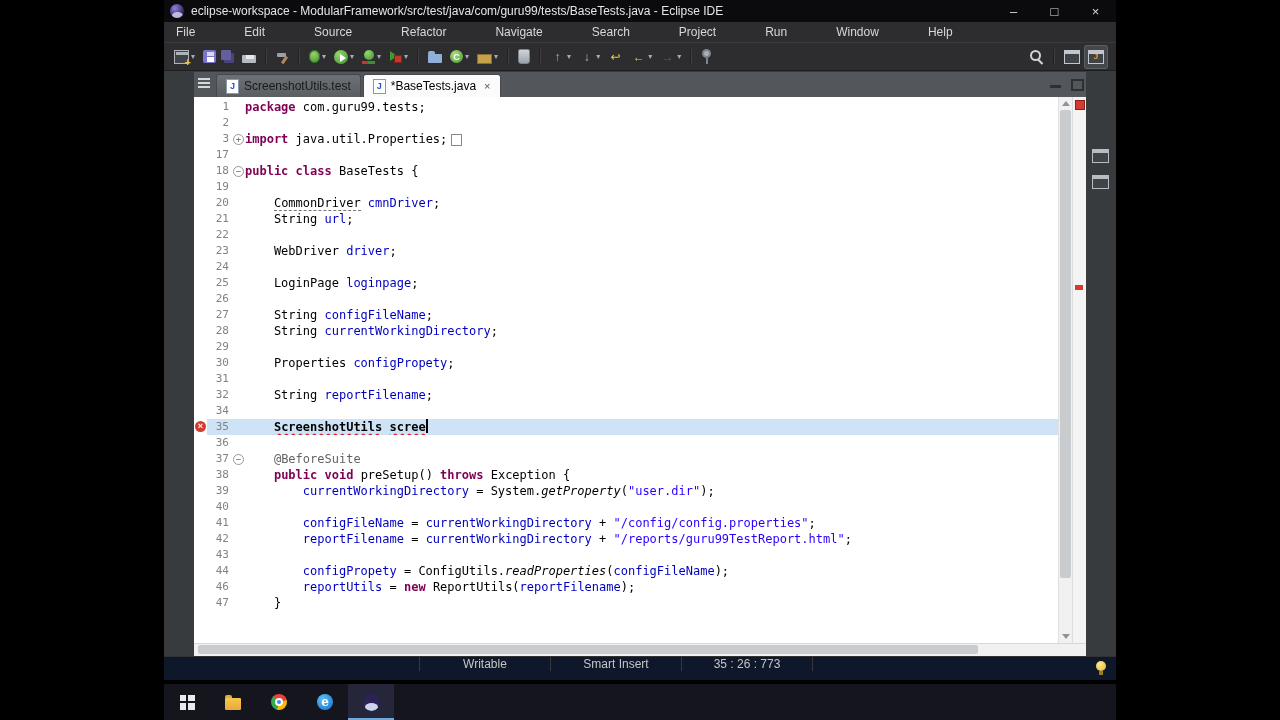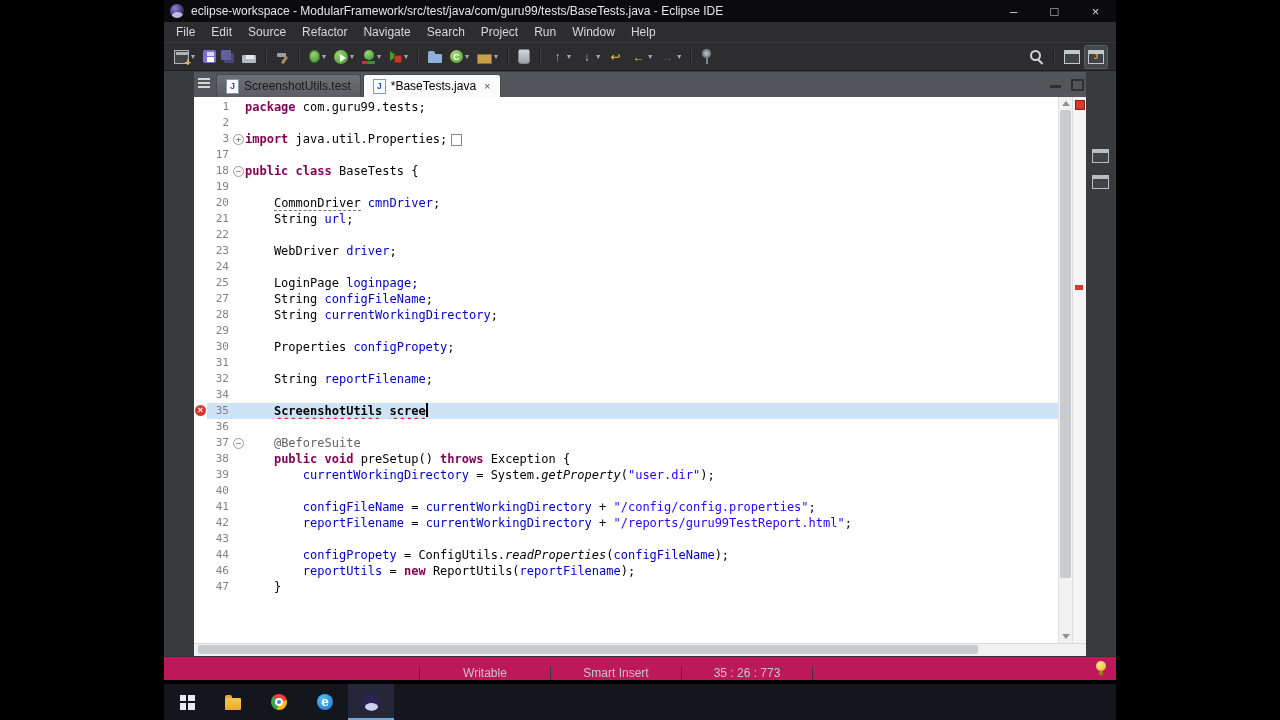--- a/index.html
+++ b/index.html
@@ -9,21 +9,21 @@
   
   .window{position:absolute;left:164px;top:0;width:952px;height:680px;background:#383b3e;display:flex;flex-direction:column;}
 
   .titlebar{height:22px;background:#0b0b0d;display:flex;align-items:center;padding:0 0 0 6px;flex:none;}
   .app-icon{width:14px;height:14px;border-radius:50%;background:radial-gradient(circle at 35% 30%,#8f7fe0,#2c2255 72%);margin-right:7px;flex:none;position:relative;overflow:hidden;}
   .app-icon::after{content:"";position:absolute;left:2px;top:8px;width:11px;height:7px;border-radius:50%;background:#cfd4f0;opacity:.85;}
   .title-text{color:#e6e6e6;font-size:12px;white-space:nowrap;overflow:hidden;flex:1;}
   .win-controls{display:flex;margin-left:auto;height:22px;}
   .win-btn{width:41px;height:22px;color:#dcdcdc;font-size:13px;display:flex;align-items:center;justify-content:center;}
 
-  .menubar{height:20px;background:#2d2d2f;display:flex;align-items:center;padding-left:4px;flex:none;}
+  .menubar{height:20px;background:#2d2d2f;display:flex;align-items:center;padding-left:4px;flex:none;gap:33px;}
   .menu-item{color:#d8d8d8;font-size:12px;padding:2px 8px;white-space:nowrap;}
 
   
   .toolbar{height:27px;background:#2d2d2f;border-top:1px solid #3a3a3c;border-bottom:1px solid #1e1e20;display:flex;align-items:center;padding:0 8px 0 6px;flex:none;}
   .tb-slot{display:flex;align-items:center;height:22px;padding:0 3px;margin:0 1px;border-radius:2px;flex:none;}
   .tb-slot.active{background:#44484c;box-shadow:0 0 0 1px #5a5f64;}
   .tbi{width:15px;height:15px;display:flex;align-items:center;justify-content:center;font-size:12px;position:relative;flex:none;}
   .tb-caret{color:#a6abb0;font-size:8px;margin-left:2px;}
   .tb-sep{width:1px;height:16px;background:#202022;border-right:1px solid #404044;margin:0 5px;flex:none;}
   .tb-right{margin-left:auto;display:flex;align-items:center;}
@@ -109,21 +109,21 @@
   .ov-err{position:absolute;top:188px;left:2px;width:8px;height:5px;background:#d63a2e;}
 
   .hscroll{height:12px;background:#f1f1f1;border-top:1px solid #d8d8d8;position:relative;flex:none;}
   .hthumb{position:absolute;top:1px;left:4px;width:780px;height:9px;background:#c9cccf;border-radius:2px;}
 
   .right-strip{position:absolute;right:5px;top:78px;width:22px;display:flex;flex-direction:column;gap:12px;align-items:center;}
   .mini-icon{width:15px;height:12px;border:1px solid #b9bdc1;background:#3f4449;position:relative;}
   .mini-icon::before{content:"";position:absolute;top:0;left:0;right:0;height:3px;background:#b9bdc1;}
 
   
-  .statusbar{height:23px;background:#be185d;border-top:1px solid #333;display:flex;align-items:flex-end;color:#c3c6c9;font-size:12px;flex:none;position:relative;padding-left:255px;}
+  .statusbar{height:23px;background:#0f172a;border-top:1px solid #333;display:flex;align-items:flex-start;color:#c3c6c9;font-size:12px;flex:none;position:relative;padding-left:255px;}
   .sb-cell{width:130px;text-align:center;border-right:1px solid #37393b;white-space:nowrap;}
   .sb-cell:first-child{border-left:1px solid #37393b;}
   .sb-bell{position:absolute;right:7px;top:3px;width:16px;height:16px;}
   .sb-bell::before{content:"";position:absolute;left:3px;top:1px;width:10px;height:10px;border-radius:50%;background:radial-gradient(circle at 35% 30%,#ffe98a,#e8b62c);}
   .sb-bell::after{content:"";position:absolute;left:6px;bottom:1px;width:4px;height:4px;background:#9a7b1e;}
 
   
   .taskbar{position:absolute;left:164px;top:684px;width:952px;height:36px;background:#15151d;display:flex;}
   .tb-item{width:46px;display:flex;align-items:center;justify-content:center;flex:none;}
   .tb-item.active{background:#26263a;box-shadow:inset 0 -2px 0 #6fa8dc;}
@@ -352,20 +352,26 @@
               <span class="cell-code"></span>
             </div>
             <div class="line">
               <span class="cell-marker"></span>
               <span class="cell-num">25</span>
               <span class="cell-fold"></span>
               <span class="cell-code"><span class="t-p">    LoginPage </span><span class="t-field">loginpage</span><span class="t-p">;</span></span>
             </div>
             <div class="line">
               <span class="cell-marker"></span>
+              <span class="cell-num">26</span>
+              <span class="cell-fold"></span>
+              <span class="cell-code"></span>
+            </div>
+            <div class="line">
+              <span class="cell-marker"></span>
               <span class="cell-num">27</span>
               <span class="cell-fold"></span>
               <span class="cell-code"><span class="t-p">    String </span><span class="t-field">configFileName</span><span class="t-p">;</span></span>
             </div>
             <div class="line">
               <span class="cell-marker"></span>
               <span class="cell-num">28</span>
               <span class="cell-fold"></span>
               <span class="cell-code"><span class="t-p">    String </span><span class="t-field">currentWorkingDirectory</span><span class="t-p">;</span></span>
             </div>

